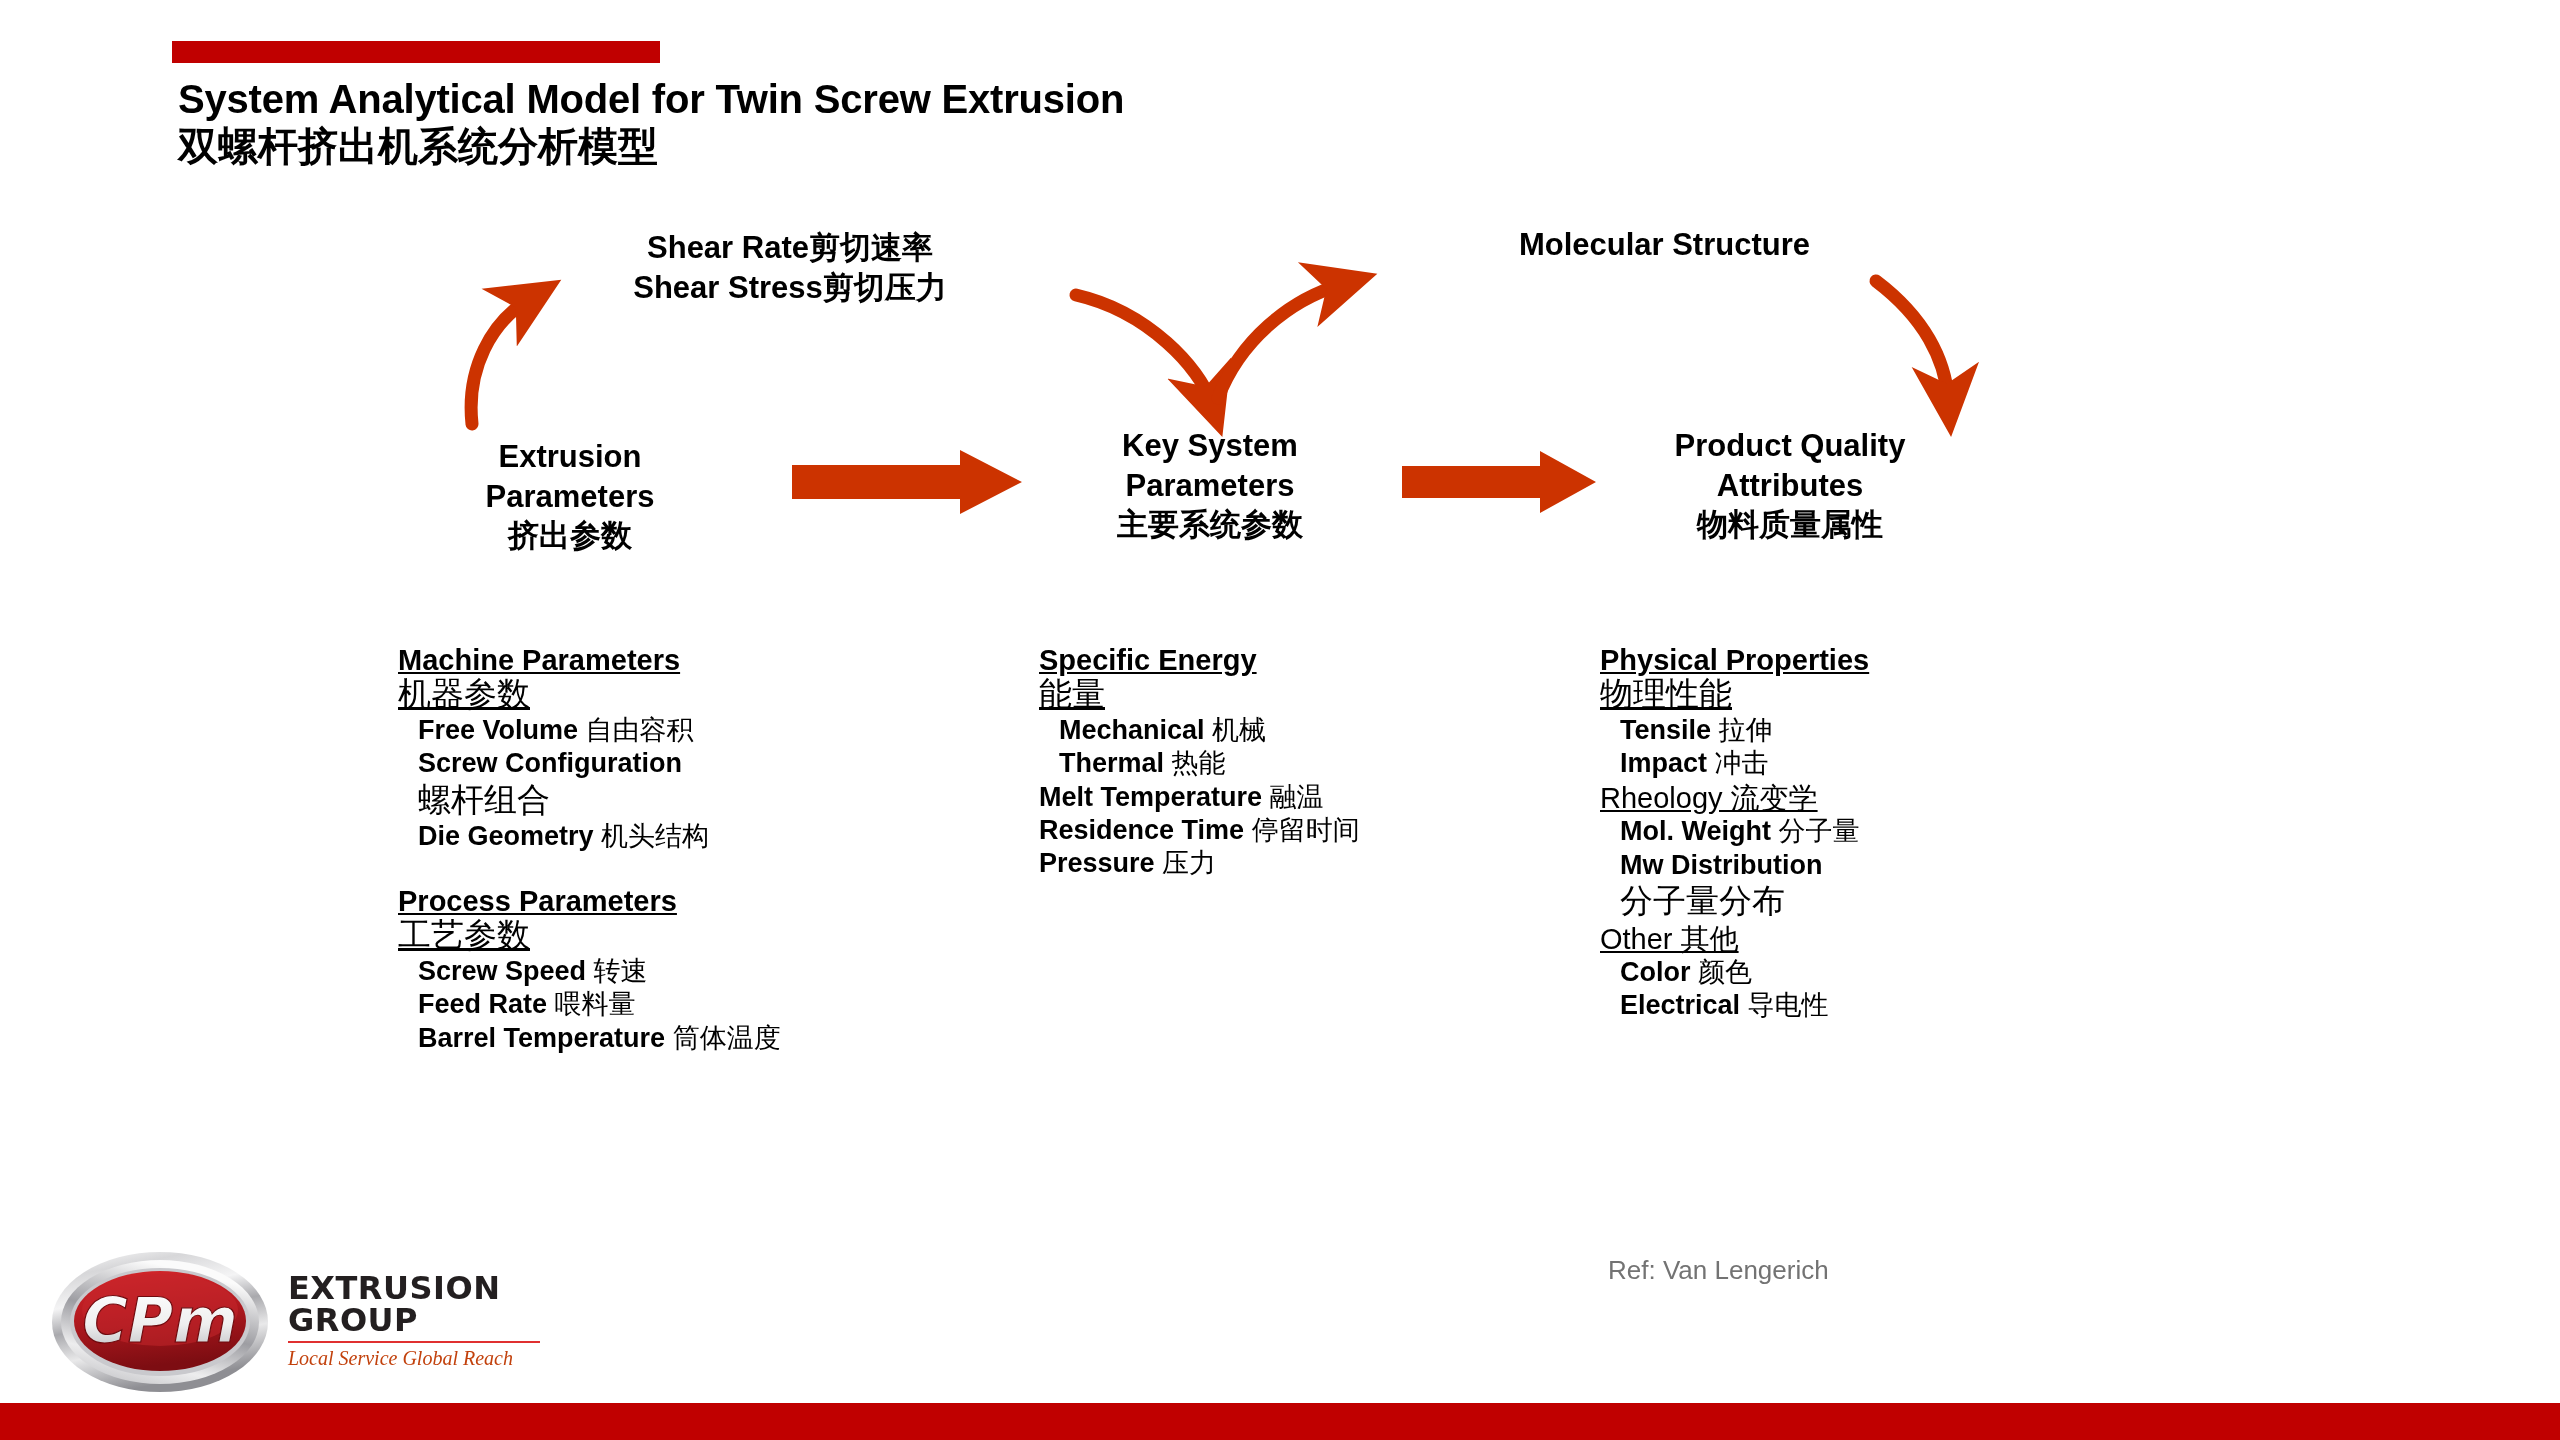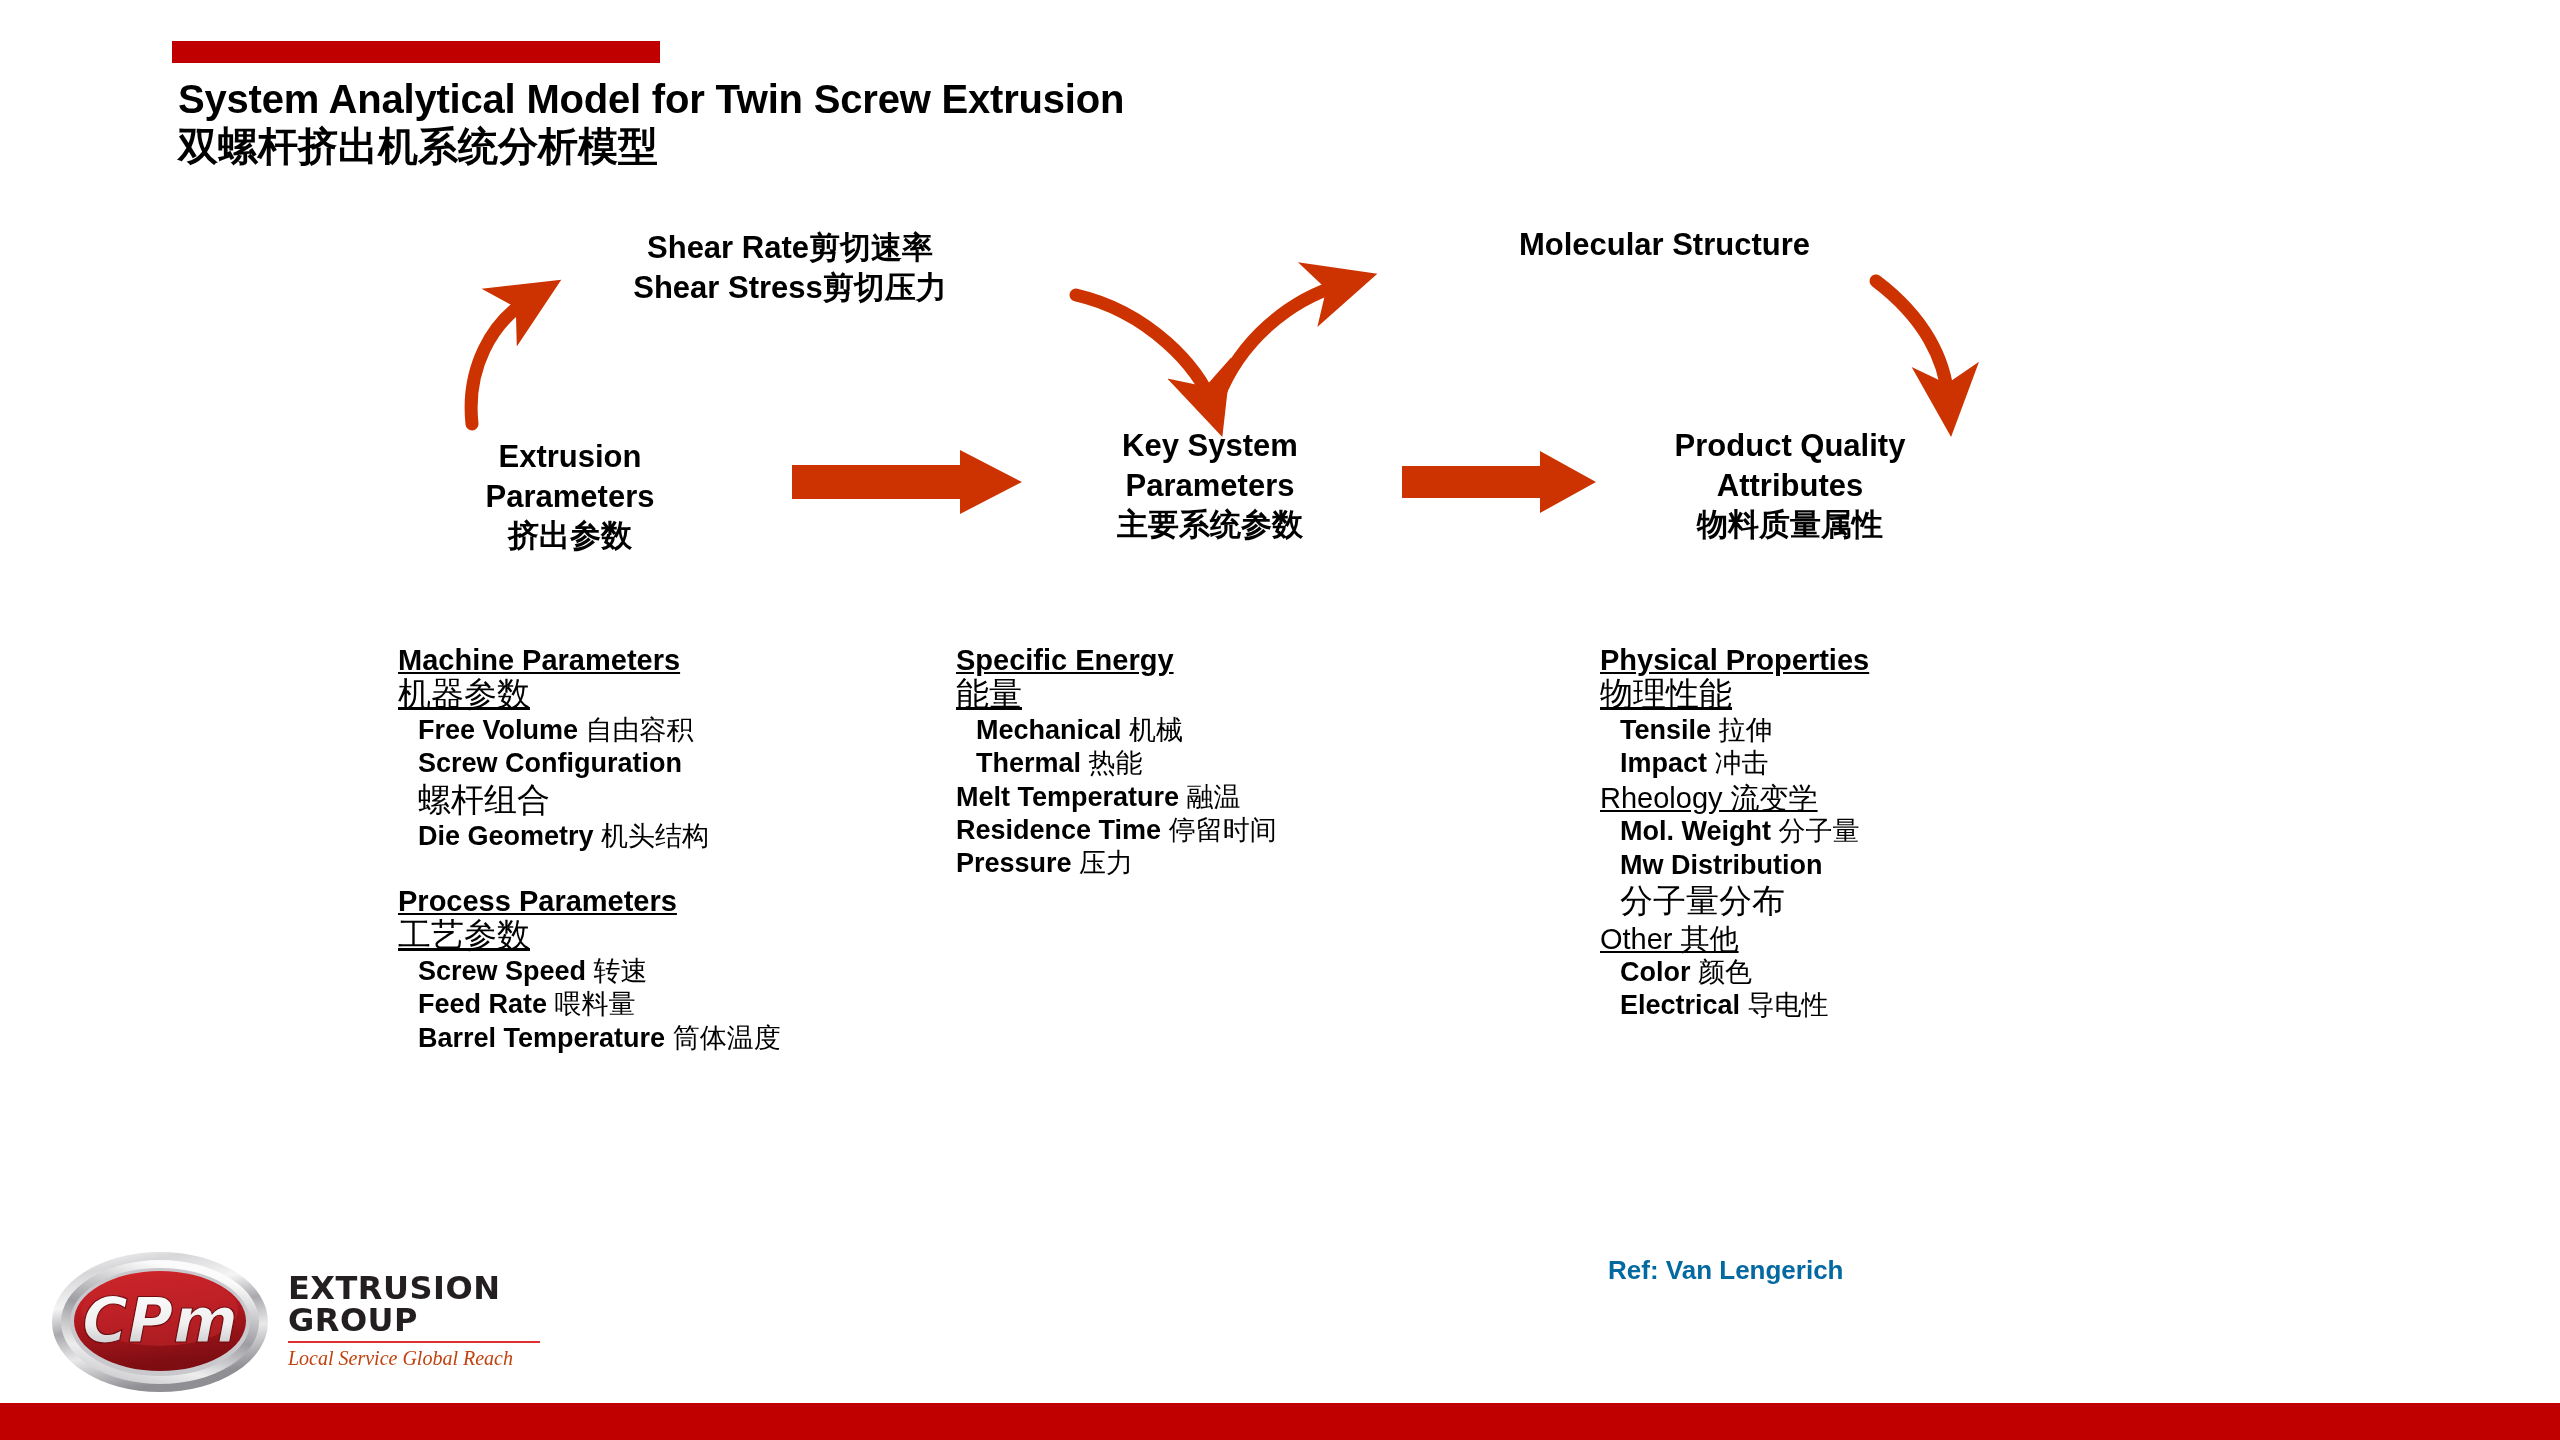--- a/index.html
+++ b/index.html
@@ -104,21 +104,21 @@
     width: 380px;
   }
 
   
   .detail-column {
     position: absolute;
     font-size: 27px;
     line-height: 1.05;
   }
   #column-machine { left: 398px; top: 645px; width: 560px; }
-  #column-energy  { left: 956px; top: 645px; width: 560px; }
+  #column-energy  { left: 1039px; top: 645px; width: 560px; }
   #column-quality { left: 1600px; top: 645px; width: 600px; }
 
   .group-head {
     font-weight: bold;
     font-size: 29px;
     text-decoration: underline;
     white-space: nowrap;
     margin-bottom: 2px;
   }
   .group-head-zh {
@@ -160,22 +160,22 @@
     margin-bottom: 5px;
   }
   .group-gap { height: 30px; }
 
   
   #ref-credit {
     position: absolute;
     left: 1608px;
     top: 1255px;
     font-size: 26px;
-    font-weight: bold;
-    color: #0369a1;
+    font-weight: normal;
+    color: #737373;
     white-space: nowrap;
   }
 
   
   #logo-block {
     position: absolute;
     left: 50px;
     top: 1250px;
     width: 520px;
     height: 150px;

